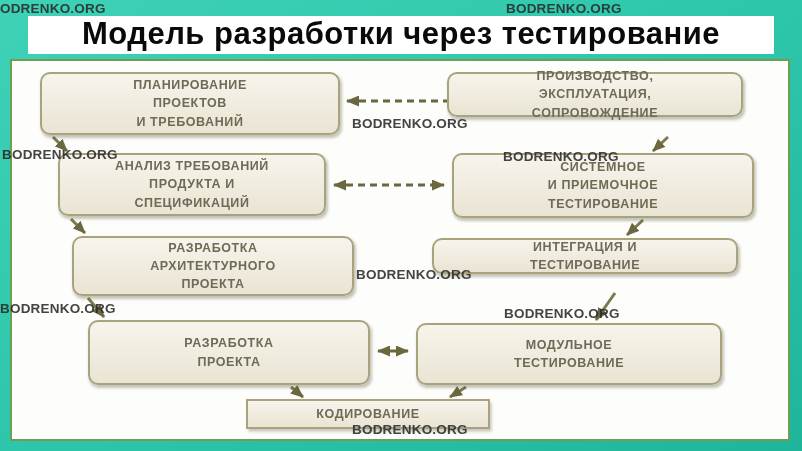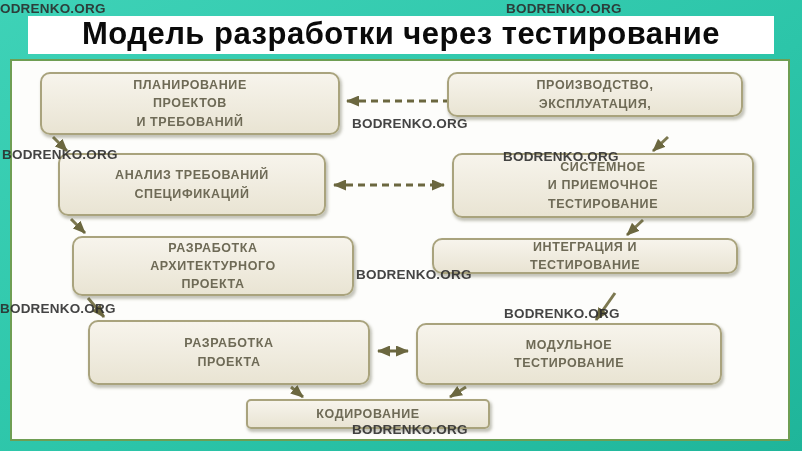--- a/index.html
+++ b/index.html
@@ -129,41 +129,43 @@
   </svg>
 
   <div class="box" style="left:40px; top:72px; width:300px; height:63px">
     <span>ПЛАНИРОВАНИЕ</span>
     <span>ПРОЕКТОВ</span>
     <span>И ТРЕБОВАНИЙ</span>
   </div>
 
   <div class="box" style="left:58px; top:153px; width:268px; height:63px">
     <span>АНАЛИЗ ТРЕБОВАНИЙ</span>
+    <span>ПРОДУКТА И</span>
     <span>СПЕЦИФИКАЦИЙ</span>
   </div>
 
   <div class="box" style="left:72px; top:236px; width:282px; height:60px">
     <span>РАЗРАБОТКА</span>
     <span>АРХИТЕКТУРНОГО</span>
     <span>ПРОЕКТА</span>
   </div>
 
   <div class="box" style="left:88px; top:320px; width:282px; height:65px">
     <span>РАЗРАБОТКА</span>
     <span>ПРОЕКТА</span>
   </div>
 
-  <div class="box" style="left:246px; top:399px; width:244px; height:30px; border-radius:5px">
+  <div class="box" style="left:246px; top:399px; width:244px; height:30px; border-radius:0">
     <span>КОДИРОВАНИЕ</span>
   </div>
 
   <div class="box" style="left:447px; top:72px; width:296px; height:45px">
     <span>ПРОИЗВОДСТВО,</span>
     <span>ЭКСПЛУАТАЦИЯ,</span>
+    <span>СОПРОВОЖДЕНИЕ</span>
   </div>
 
   <div class="box" style="left:452px; top:153px; width:302px; height:65px">
     <span>СИСТЕМНОЕ</span>
     <span>И ПРИЕМОЧНОЕ</span>
     <span>ТЕСТИРОВАНИЕ</span>
   </div>
 
   <div class="box" style="left:432px; top:238px; width:306px; height:36px">
     <span>ИНТЕГРАЦИЯ И</span>

